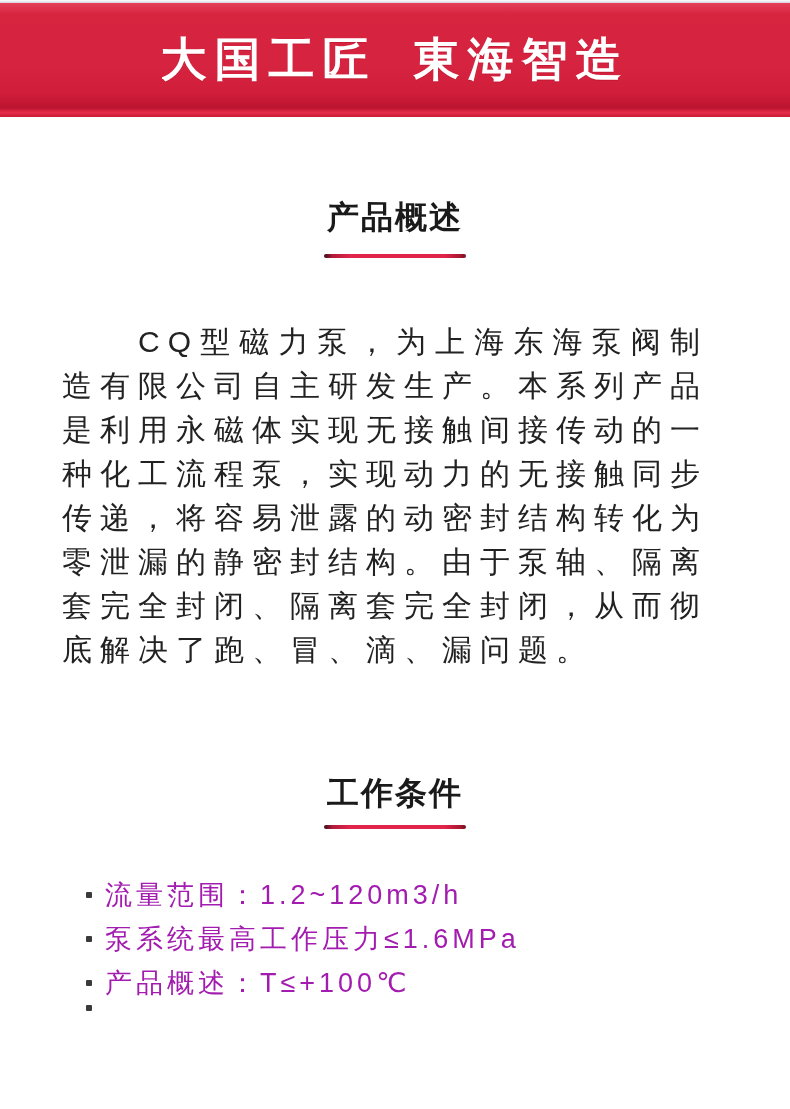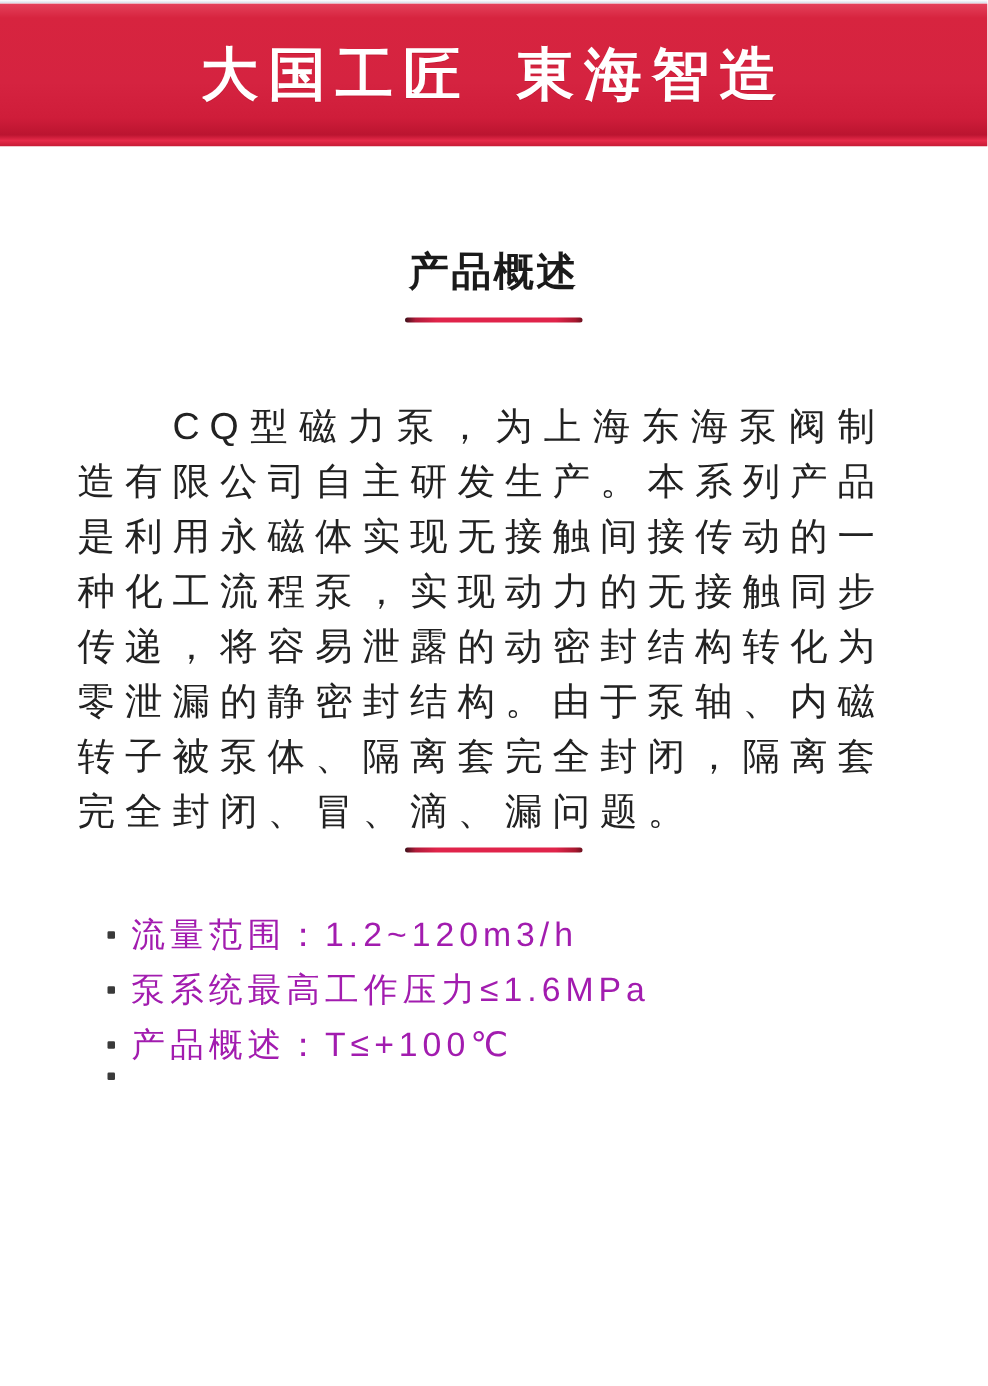--- a/index.html
+++ b/index.html
@@ -100,24 +100,25 @@
 
   <div class="top-strip"></div>
 
   <header class="banner">
     <h1 class="banner-title">大国工匠 東海智造</h1>
   </header>
 
   <section>
     <h2 class="section-heading">产品概述</h2>
     <div class="heading-underline"></div>
-    <p class="overview-paragraph">CQ型磁力泵，为上海东海泵阀制造有限公司自主研发生产。本系列产品是利用永磁体实现无接触间接传动的一种化工流程泵，实现动力的无接触同步传递，将容易泄露的动密封结构转化为零泄漏的静密封结构。由于泵轴、内磁转子被泵体、隔离套完全封闭，隔离套完全封闭、冒、滴、漏问题。</p>
+    <p class="overview-paragraph">CQ型磁力泵，为上海东海泵阀制造有限公司自主研发生产。本系列产品是利用永磁体实现无接触间接传动的一种化工流程泵，实现动力的无接触同步传递，将容易泄露的动密封结构转化为零泄漏的静密封结构。由于泵轴、隔离套完全封闭、隔离套完全封闭，从而彻底解决了跑、冒、滴、漏问题。</p>
   </section>
 
   <section>
+    <h2 class="section-heading second">工作条件</h2>
     <div class="heading-underline second"></div>
 
     <ul class="conditions-list">
       <li class="condition-item">
         <span class="bullet-dot"></span>
         <span>流量范围：1.2~120m3/h</span>
       </li>
       <li class="condition-item">
         <span class="bullet-dot"></span>
         <span>泵系统最高工作压力≤1.6MPa</span>

